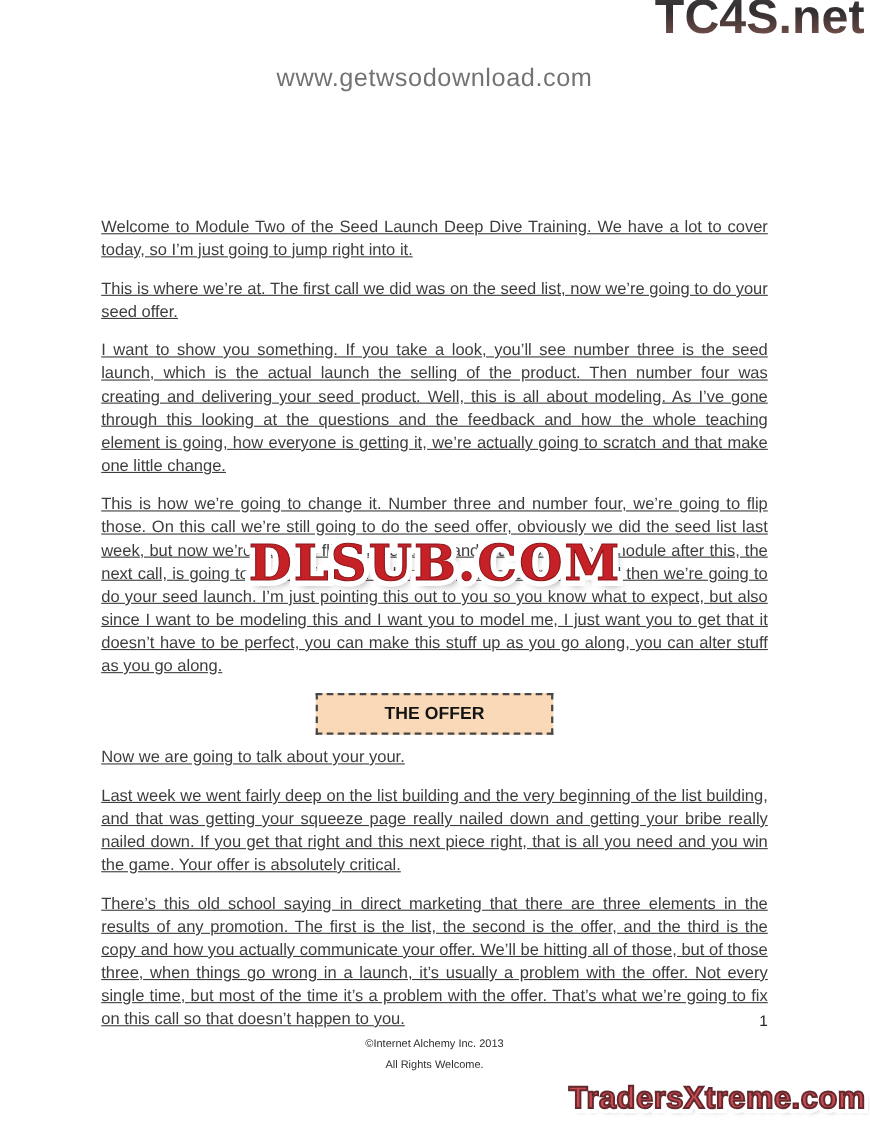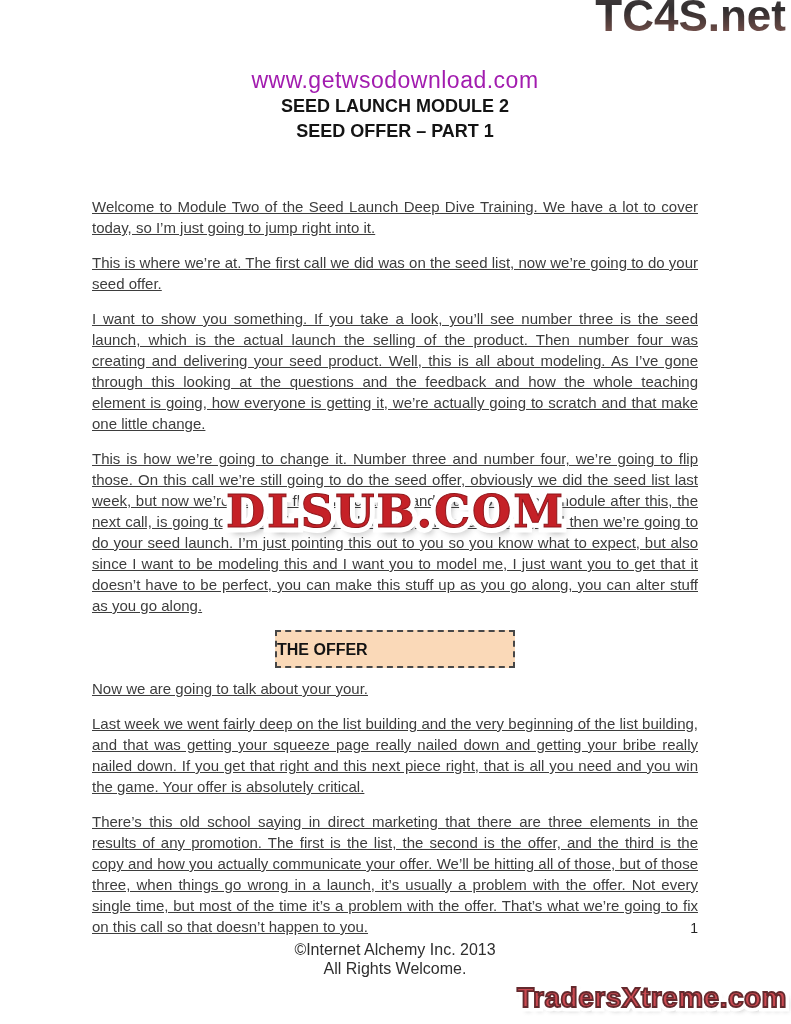--- a/index.html
+++ b/index.html
@@ -27,26 +27,26 @@
     background: linear-gradient(180deg, #454142 0%, #322e2f 38%, #5d4340 70%, #946760 100%);
     -webkit-background-clip: text;
     background-clip: text;
     color: transparent;
     text-shadow: none;
   }
 
   
   .download-link {
     position: absolute;
-    top: 67px;
+    top: 57px;
     left: 92px;
     width: 606px;
     text-align: center;
     font-size: 23px;
-    color: #a21caf;
+    color: #737373;
     letter-spacing: 0.5px;
   }
 
   
   .doc-title {
     position: absolute;
     top: 94px;
     left: 92px;
     width: 606px;
     text-align: center;
@@ -69,24 +69,25 @@
     text-align: justify;
   }
   .body-copy p {
     margin: 0 0 14px 0;
     text-decoration: underline;
   }
 
   
   .offer-box {
     box-sizing: border-box;
-    width: 240px;
+    width: 216px;
     margin: 12px auto 10px auto;
     background: #fad9b8;
     border: 2px dashed #474747;
+    text-align: center;
     padding: 7px 0 6px 0;
   }
   .offer-box .offer-label {
     font-size: 16px;
     font-weight: bold;
     color: #141414;
   }
 
   
   .watermark {
@@ -132,21 +133,21 @@
     color: #262626;
   }
 
   
   .footer {
     position: absolute;
     top: 941px;
     left: 92px;
     width: 606px;
     text-align: center;
-    font-size: 16px;
+    font-size: 10px;
     line-height: 18.5px;
     color: #2e2e2e;
   }
   .footer span { display: block; }
 
   
   .tx-logo {
     position: absolute;
     top: 976px;
     right: 4px;
@@ -178,24 +179,20 @@
 </style>
 </head>
 <body>
 
 <div class="page">
 
   <div class="tc4s-logo">TC4S.net</div>
 
   <div class="download-link">www.getwsodownload.com</div>
 
-  <div class="doc-title">
-    <span>SEED LAUNCH MODULE 2</span>
-    <span>SEED OFFER – PART 1</span>
-  </div>
 
   <div class="body-copy">
     <p>Welcome to Module Two of the Seed Launch Deep Dive Training. We have a lot to cover today, so I’m just going to jump right into it.</p>
     <p>This is where we’re at. The first call we did was on the seed list, now we’re going to do your seed offer.</p>
     <p>I want to show you something. If you take a look, you’ll see number three is the seed launch, which is the actual launch the selling of the product. Then number four was creating and delivering your seed product. Well, this is all about modeling. As I’ve gone through this looking at the questions and the feedback and how the whole teaching element is going, how everyone is getting it, we’re actually going to scratch and that make one little change.</p>
     <p>This is how we’re going to change it. Number three and number four, we’re going to flip those. On this call we’re still going to do the seed offer, obviously we did the seed list last week, but now we’re going to flip number three and four. So our next module after this, the next call, is going to be creating and delivering your seed product, and then we’re going to do your seed launch. I’m just pointing this out to you so you know what to expect, but also since I want to be modeling this and I want you to model me, I just want you to get that it doesn’t have to be perfect, you can make this stuff up as you go along, you can alter stuff as you go along.</p>
 
     <div class="offer-box">
       <span class="offer-label">THE OFFER</span>
     </div>

